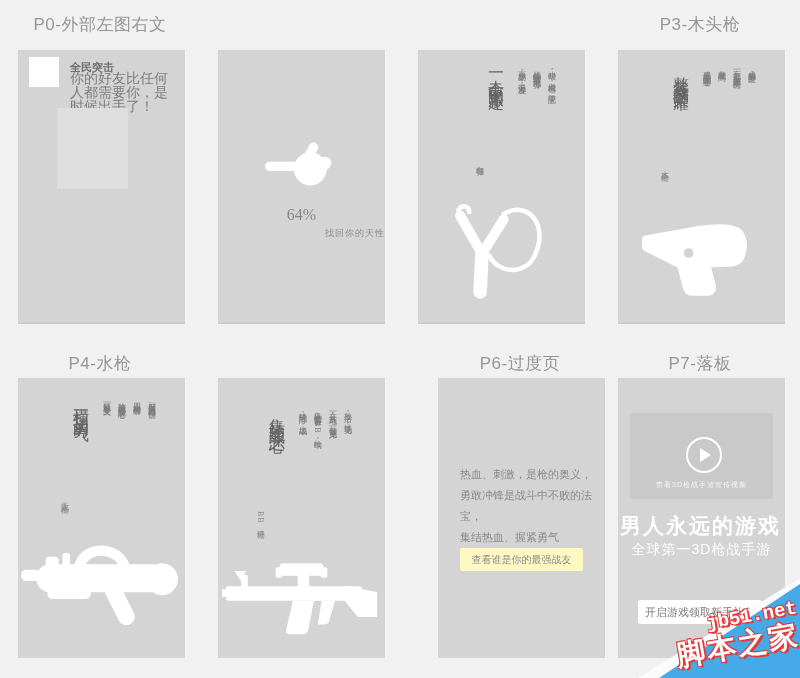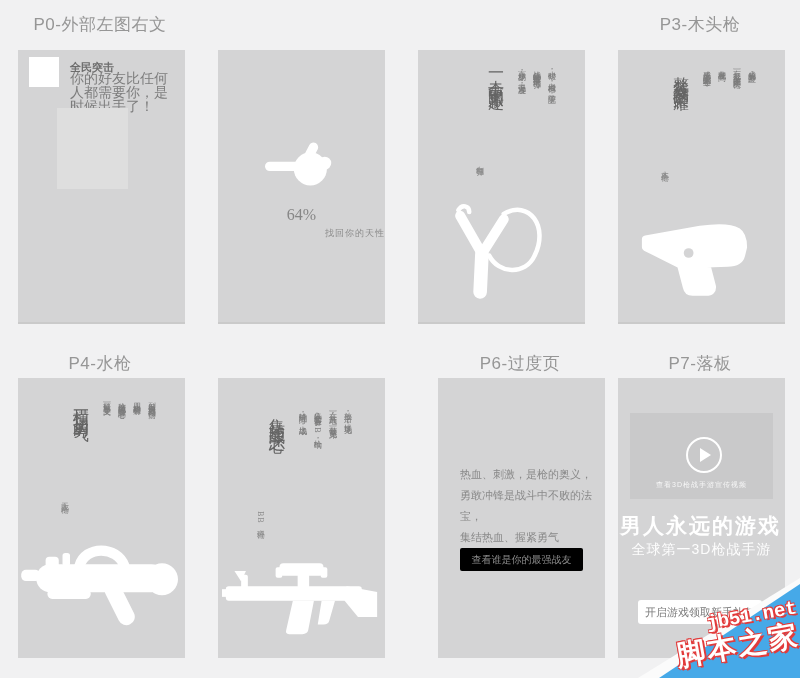--- a/index.html
+++ b/index.html
@@ -34,21 +34,21 @@
             font-family:"Liberation Serif","DejaVu Serif",serif; }
   .p1-tag { position:absolute; left:0; right:0; top:177px; text-align:right; font-size:9px; color:#8c8c8c;
             letter-spacing:1px; font-family:"Liberation Serif","DejaVu Serif",serif; }
 
   
   .sil { position:absolute; }
 
   
   .p6-body { position:absolute; left:22px; top:86px; font-size:11px; line-height:21px; color:#898989;
              white-space:pre-line; font-family:Liberation Sans, sans-serif; }
-  .p6-btn { position:absolute; left:22px; top:170px; width:123px; height:23px; background:#000000;
+  .p6-btn { position:absolute; left:22px; top:170px; width:123px; height:23px; background:#fef9c3;
             border-radius:2px; font-size:10px; color:#8b8b8b; text-align:center; line-height:23px; }
 
   
   .p7-video { position:absolute; left:12px; top:35px; width:143px; height:86px; background:#c9c9ca; }
   .p7-play { position:absolute; left:50%; top:24px; margin-left:-16px; width:32px; height:32px;
              border:2px solid #ffffff; border-radius:50%; }
   .p7-play-tri { position:absolute; left:12px; top:9px; width:0; height:0;
                  border-left:11px solid #ffffff; border-top:7px solid transparent; border-bottom:7px solid transparent; }
   .p7-cap { position:absolute; left:0; right:0; bottom:9px; text-align:center; font-size:7px;
             color:rgba(255,255,255,0.85); letter-spacing:1px; }

